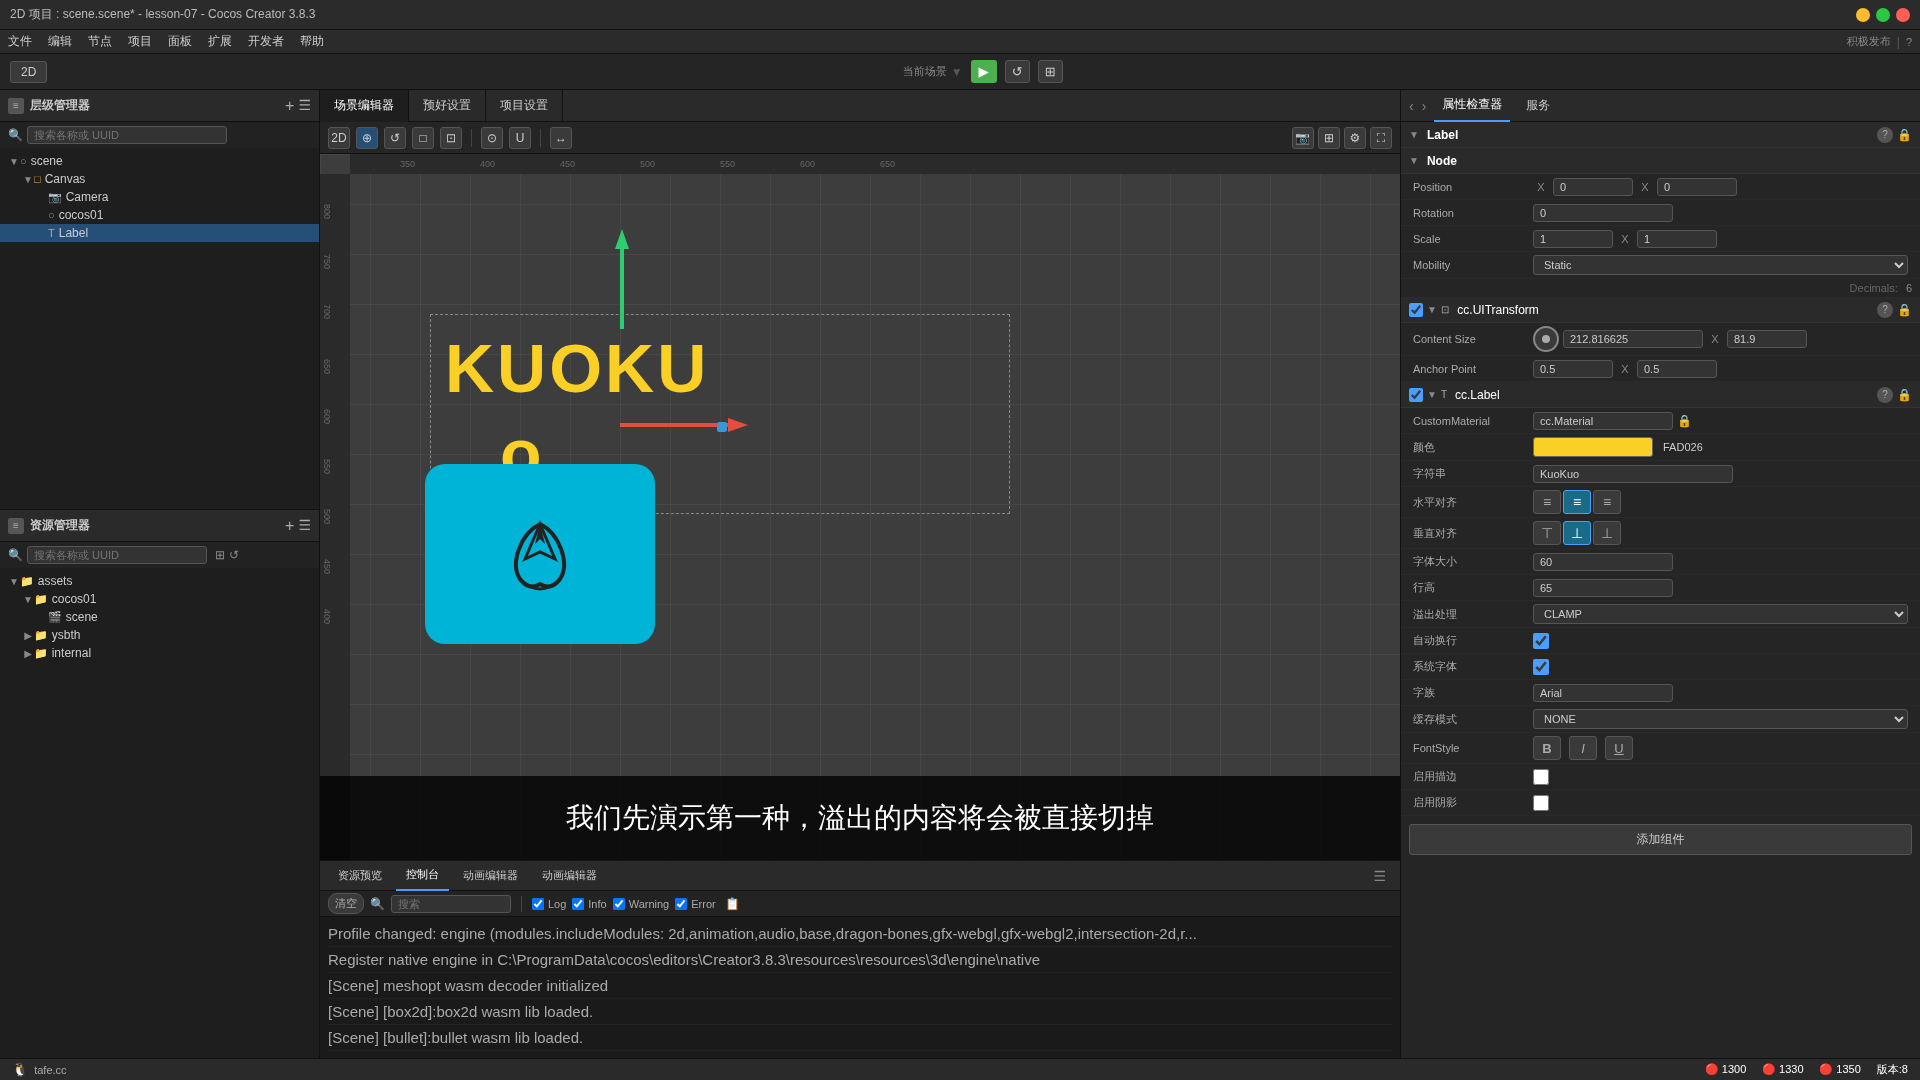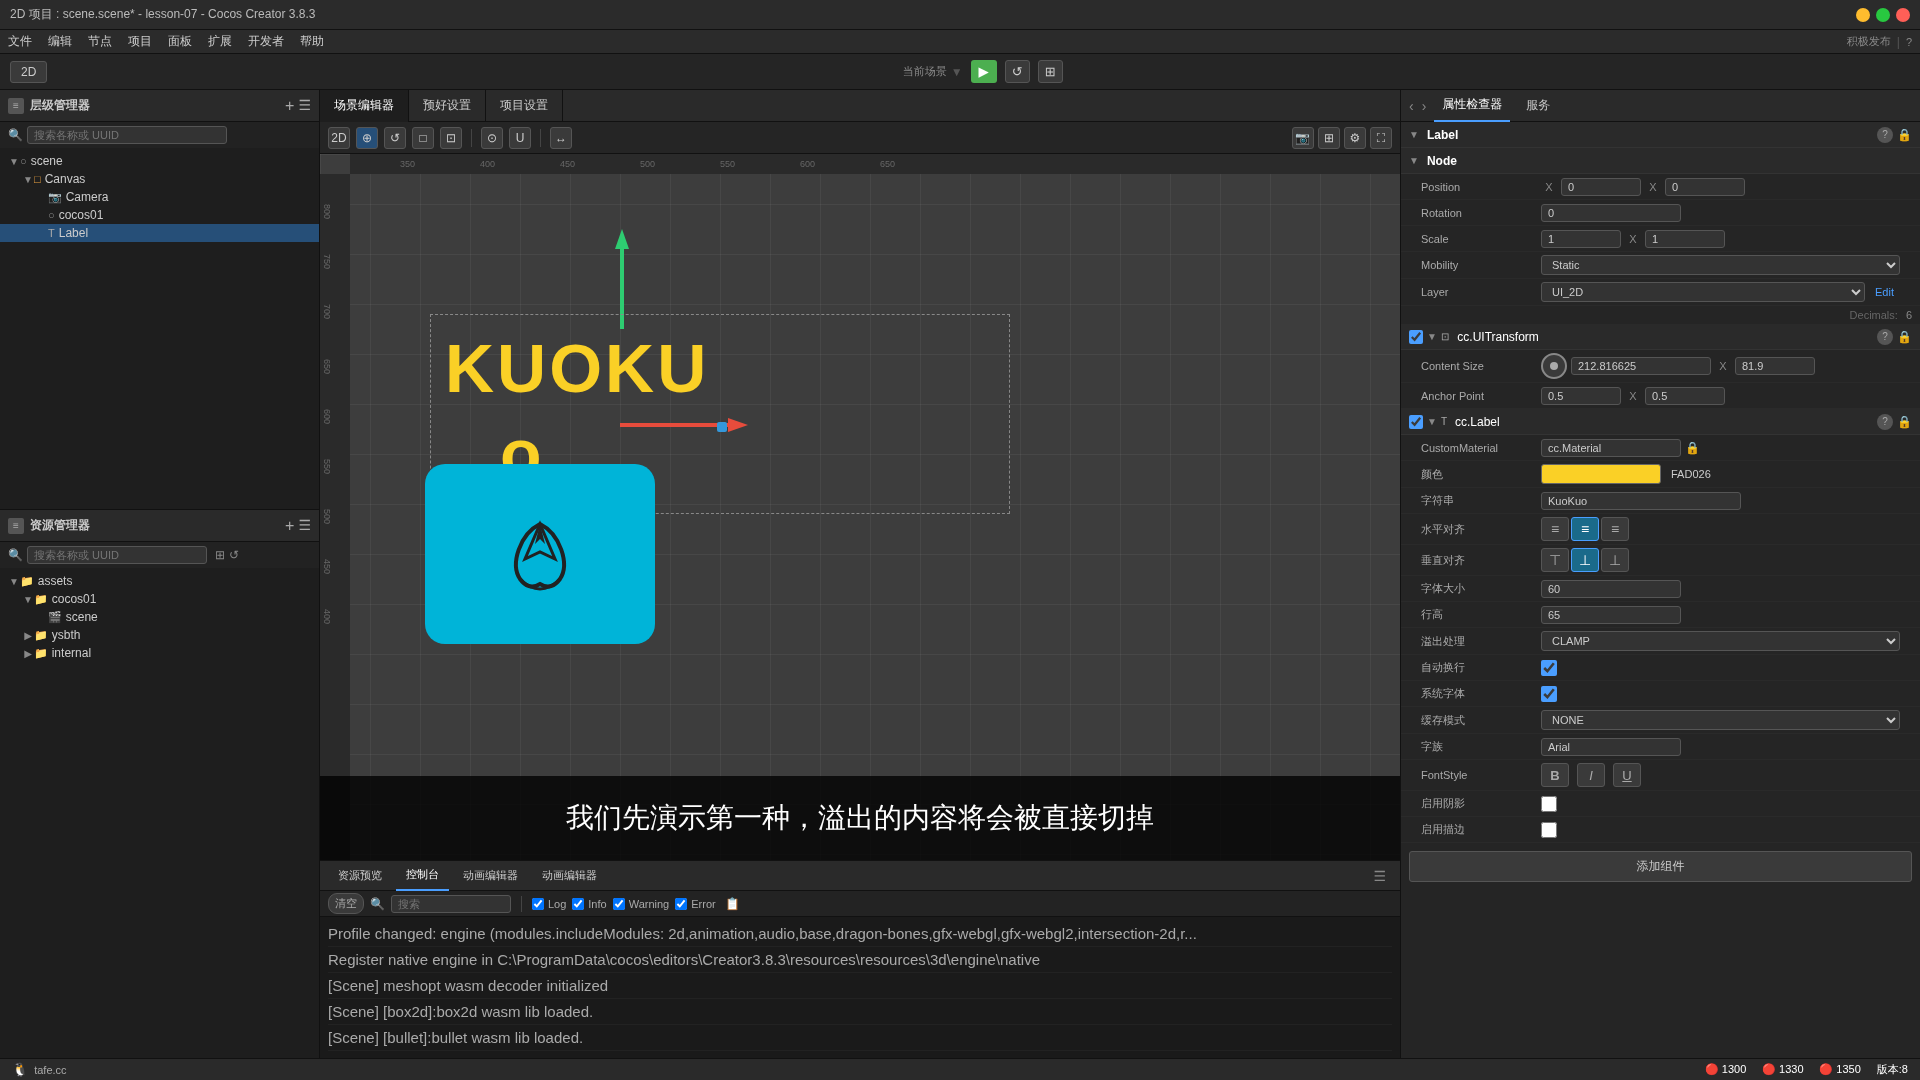--- a/index.html
+++ b/index.html
@@ -90,21 +90,21 @@
     .status-item { font-size: 11px; color: #fff; }
 
     
     #right-panel { width: 520px; border-left: 1px solid #111; display: flex; flex-direction: column; overflow-y: auto; background: #252525; }
     #props-tabs { height: 32px; background: #2a2a2a; display: flex; align-items: center; gap: 8px; padding: 0 8px; border-bottom: 1px solid #111; flex-shrink: 0; }
     .props-tab { font-size: 12px; color: #ccc; cursor: pointer; padding: 0 8px; height: 32px; display: flex; align-items: center; }
     .props-tab.active { border-bottom: 2px solid #4a9eff; color: #fff; }
 
     .section-header { height: 26px; background: #2a2a2a; display: flex; align-items: center; padding: 0 8px; gap: 4px; cursor: pointer; border-bottom: 1px solid #333; flex-shrink: 0; }
     .section-check { width: 14px; height: 14px; accent-color: #4a9eff; }
-    .prop-row { display: flex; align-items: center; padding: 3px 20px; min-height: 26px; border-bottom: 1px solid #2a2a2a; flex-shrink: 0; }
+    .prop-row { display: flex; align-items: center; padding: 3px 12px; min-height: 26px; border-bottom: 1px solid #2a2a2a; flex-shrink: 0; }
     .prop-label { width: 120px; font-size: 11px; color: #aaa; flex-shrink: 0; }
     .prop-value { flex: 1; display: flex; align-items: center; gap: 4px; }
     .prop-input { background: #333; border: 1px solid #555; color: #ccc; padding: 2px 6px; border-radius: 3px; font-size: 11px; width: 80px; }
     .prop-input.wide { width: 140px; }
     .prop-x-label { font-size: 11px; color: #888; width: 16px; text-align: center; }
     .prop-dropdown { background: #333; border: 1px solid #555; color: #ccc; padding: 2px 6px; border-radius: 3px; font-size: 11px; flex: 1; }
     .prop-edit-btn { font-size: 11px; color: #4a9eff; cursor: pointer; padding: 2px 6px; }
     .decimals-row { display: flex; align-items: center; padding: 3px 8px; justify-content: flex-end; font-size: 11px; color: #888; gap: 4px; flex-shrink: 0; }
 
     .color-swatch { width: 120px; height: 20px; background: #FAD026; border-radius: 3px; cursor: pointer; border: 1px solid #666; }
@@ -448,29 +448,20 @@
 
     <div class="prop-row">
       <span class="prop-label">Mobility</span>
       <div class="prop-value">
         <select class="prop-dropdown">
           <option>Static</option>
         </select>
       </div>
     </div>
 
-    <div class="prop-row">
-      <span class="prop-label">Layer</span>
-      <div class="prop-value">
-        <select class="prop-dropdown">
-          <option>UI_2D</option>
-        </select>
-        <span class="prop-edit-btn">Edit</span>
-      </div>
-    </div>
 
     <div class="decimals-row">
       <span style="font-size:11px;color:#666;">Decimals:</span>
       <span style="font-size:11px;color:#888;margin-left:4px;">6</span>
     </div>
 
     <div class="section-header">
       <input type="checkbox" class="section-check" checked="" style="">
       <span style="color:#888;font-size:10px;">▼</span>
       <span style="font-size:10px;color:#aaa;margin-right:4px;">⊡</span>
@@ -590,55 +581,55 @@
     </div>
 
     <div class="prop-row">
       <span class="prop-label">系统字体</span>
       <div class="prop-value">
         <input type="checkbox" checked="" style="width: 16px; height: 16px; accent-color: rgb(74, 158, 255);">
       </div>
     </div>
 
     <div class="prop-row">
+      <span class="prop-label">字族</span>
+      <div class="prop-value">
+        <input class="prop-input wide" type="text" value="Arial" style="">
+      </div>
+    </div>
+
+    <div class="prop-row">
       <span class="prop-label">缓存模式</span>
       <div class="prop-value">
         <select class="prop-dropdown">
           <option>NONE</option>
           <option>BITMAP</option>
           <option>CHAR</option>
         </select>
       </div>
     </div>
 
     <div class="prop-row">
-      <span class="prop-label">字族</span>
-      <div class="prop-value">
-        <input class="prop-input wide" type="text" value="Arial" style="">
-      </div>
-    </div>
-
-    <div class="prop-row">
       <span class="prop-label">FontStyle</span>
       <div class="prop-value">
         <div class="font-style-btn" style="font-weight:bold;">B</div>
         <div class="font-style-btn" style="font-style:italic;margin:0 4px;">I</div>
         <div class="font-style-btn" style="text-decoration:underline;">U</div>
       </div>
     </div>
 
     <div class="prop-row">
+      <span class="prop-label">启用描边</span>
+      <div class="prop-value">
+        <input type="checkbox" style="width: 16px; height: 16px; accent-color: rgb(74, 158, 255);">
+      </div>
+    </div>
+
+    <div class="prop-row">
       <span class="prop-label">启用阴影</span>
-      <div class="prop-value">
-        <input type="checkbox" style="width: 16px; height: 16px; accent-color: rgb(74, 158, 255);">
-      </div>
-    </div>
-
-    <div class="prop-row">
-      <span class="prop-label">启用描边</span>
       <div class="prop-value">
         <input type="checkbox" style="width: 16px; height: 16px; accent-color: rgb(74, 158, 255);">
       </div>
     </div>
 
     <div class="add-component-btn">添加组件</div>
   </div>
 </div>
 
 <div style="position:fixed;bottom:0;left:0;right:0;height:22px;background:#2a2a2a;display:flex;align-items:center;padding:0 12px;gap:16px;border-top:1px solid #111;z-index:100;">

